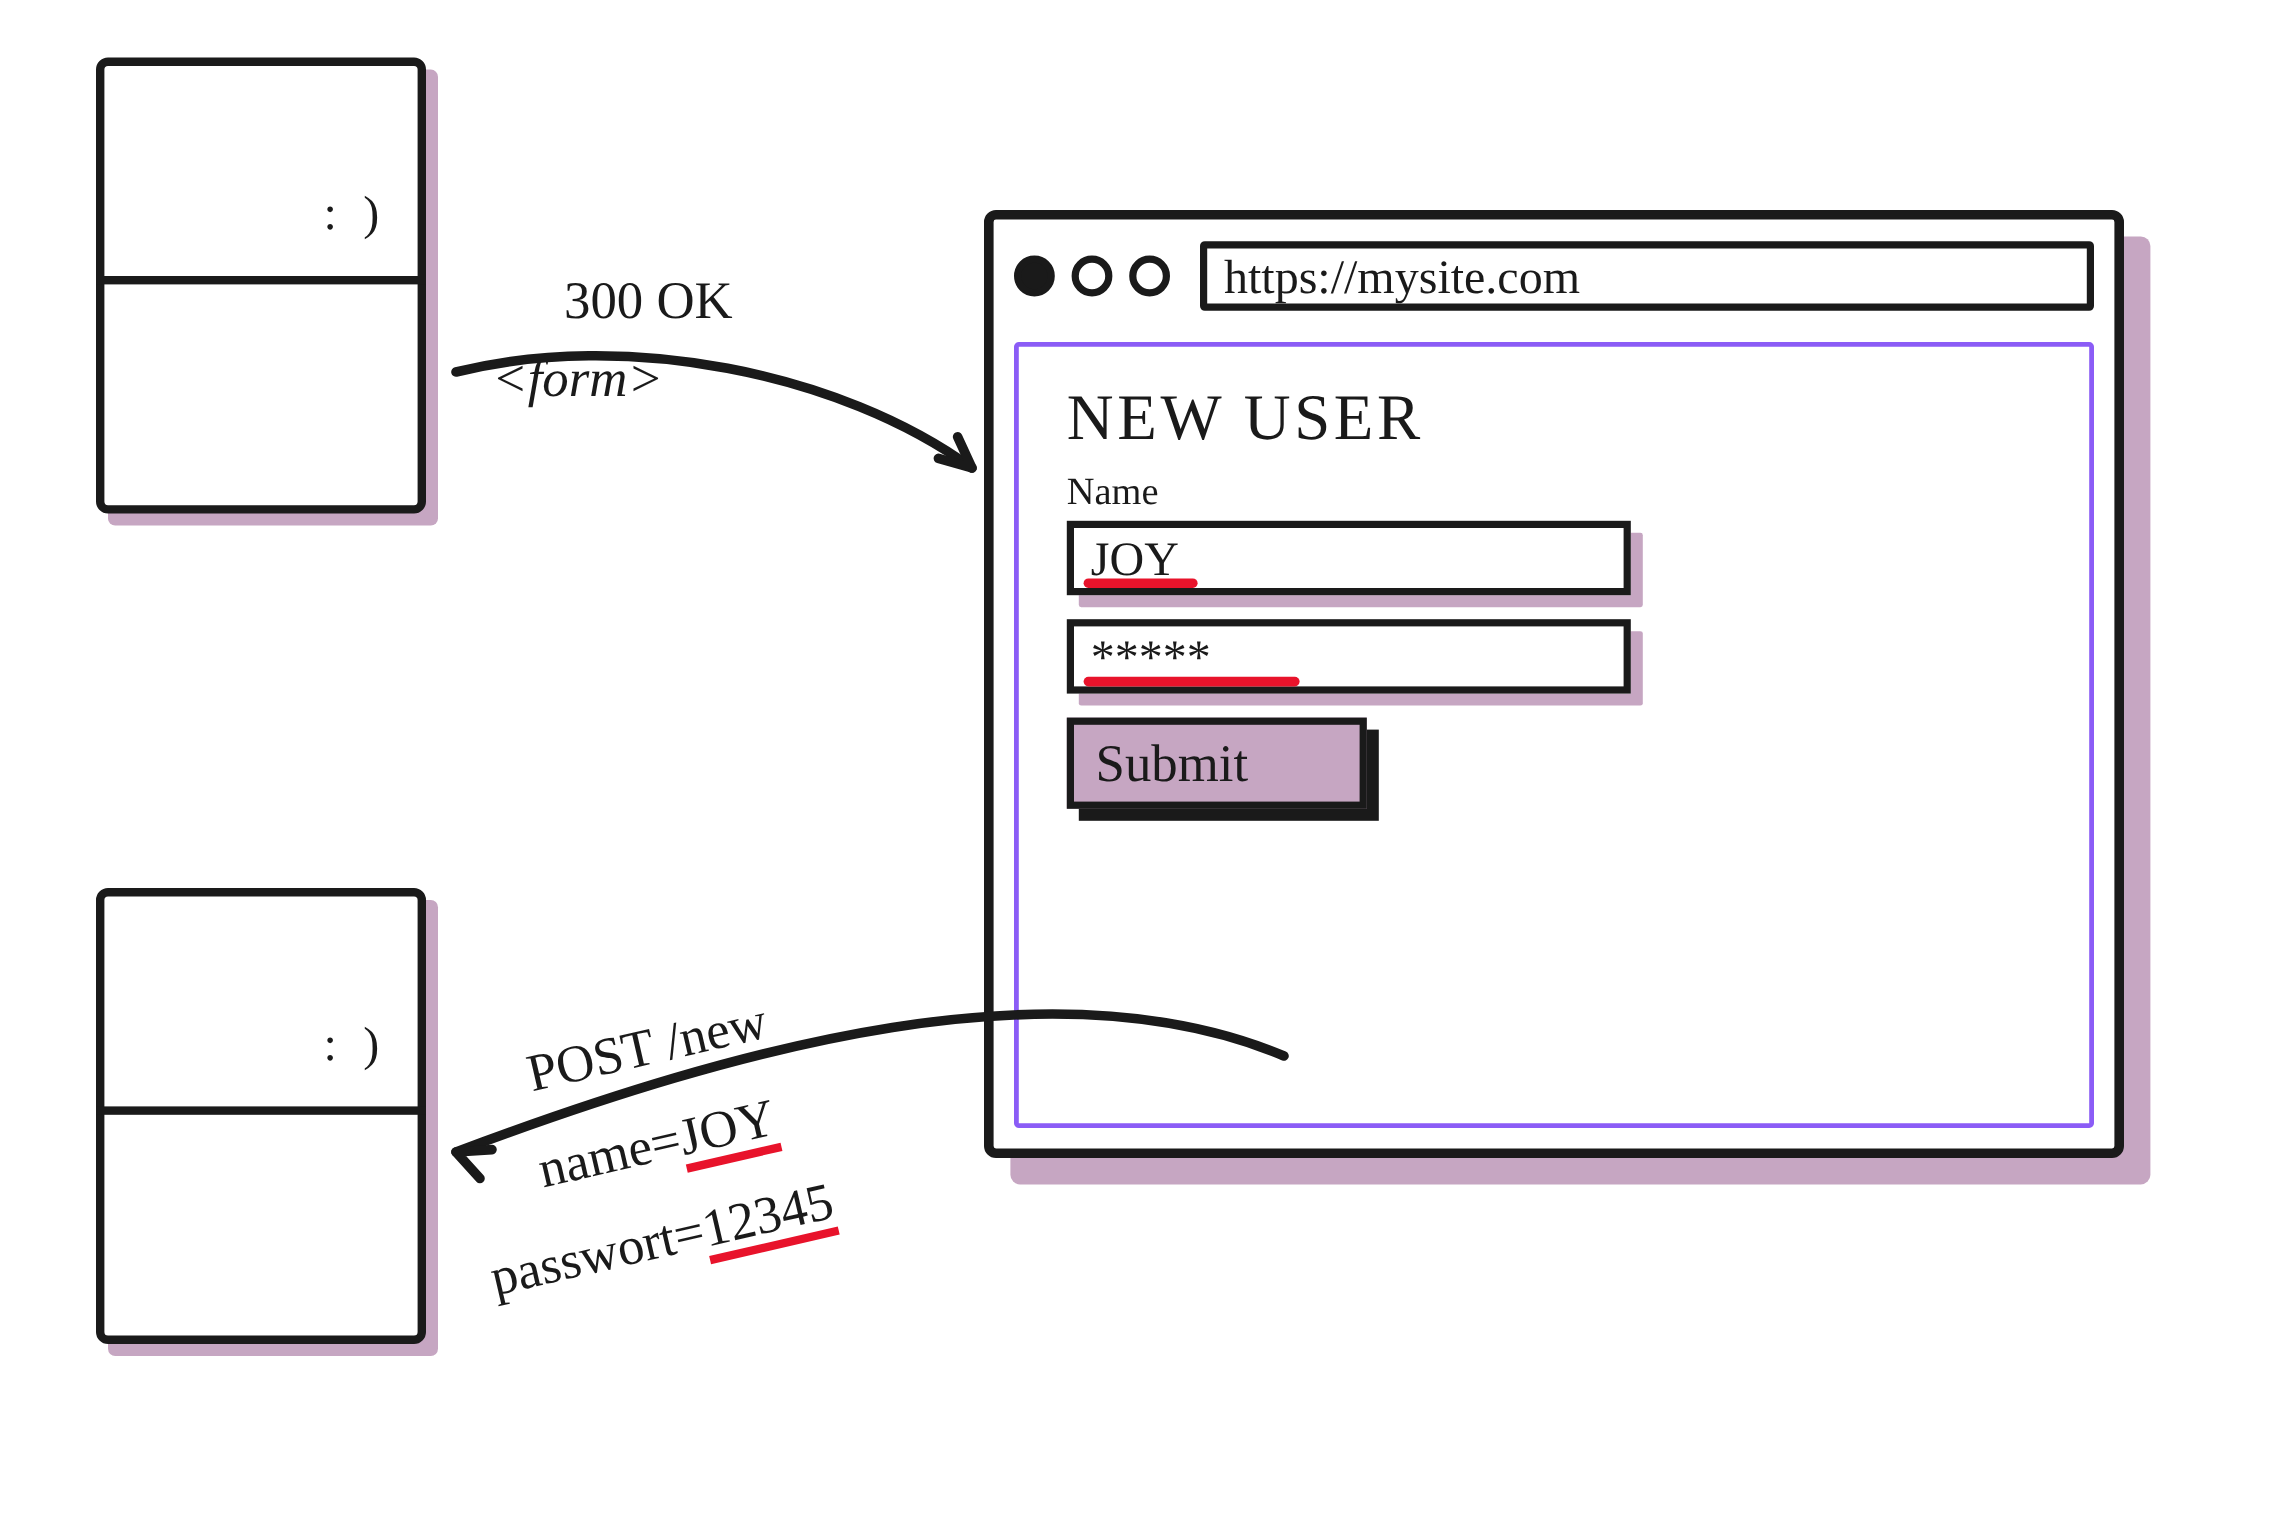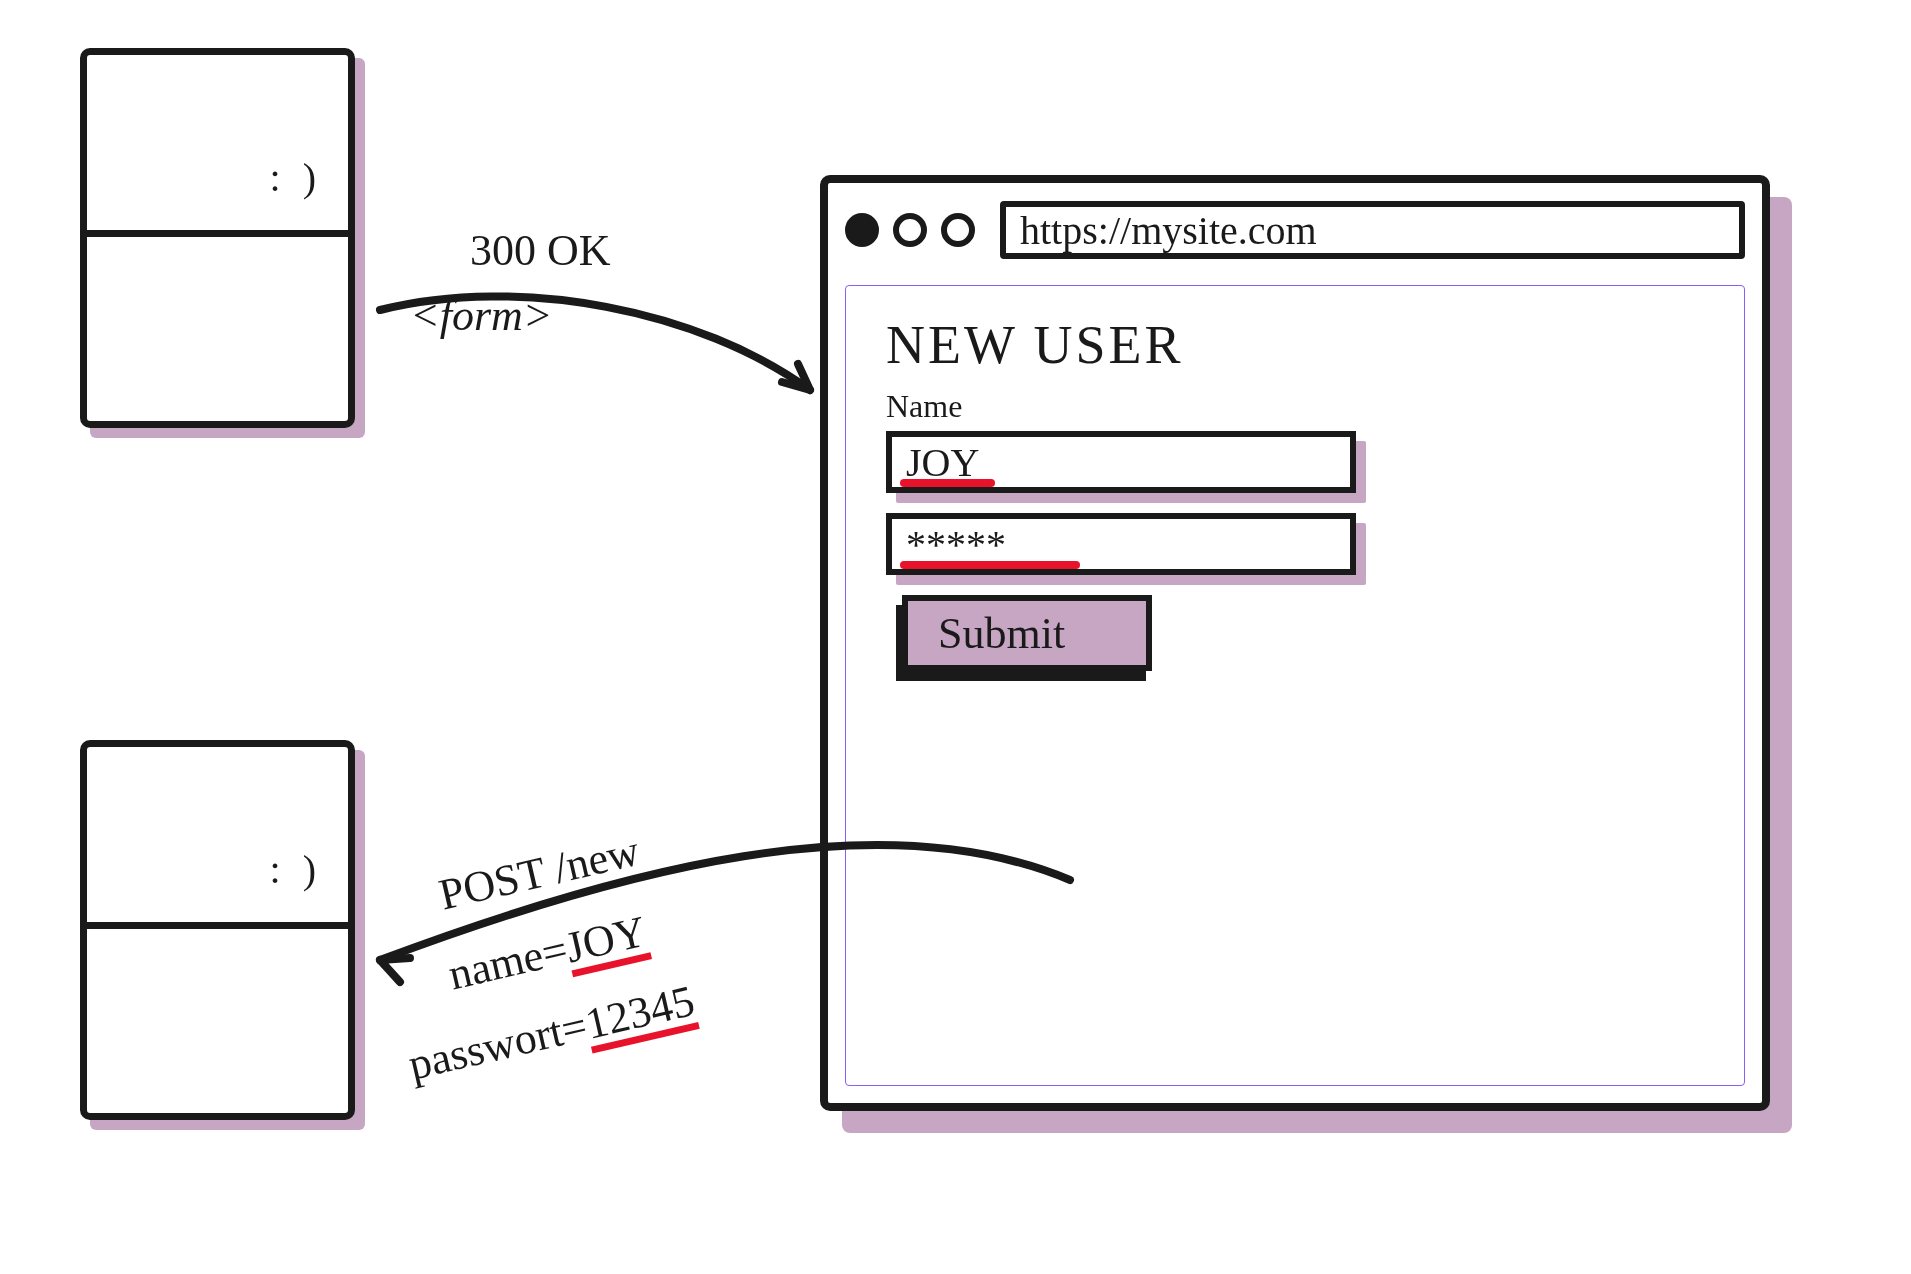--- a/index.html
+++ b/index.html
@@ -4,38 +4,38 @@
 <style>
   html,body{margin:0;padding:0;width:1911px;height:1274px;background:#fff;font-family:"Comic Sans MS","Segoe Script","Bradley Hand",cursive;color:#1a1a1a;}
   .stage{position:relative;width:1911px;height:1274px;}
   
   .server{position:absolute;width:275px;height:380px;}
   .server .shadow{position:absolute;top:10px;left:10px;width:100%;height:100%;background:#c6a6c2;border-radius:6px;}
   .server .box{position:absolute;top:0;left:0;width:100%;height:100%;background:#fff;border:7px solid #1a1a1a;border-radius:10px;box-sizing:border-box;}
   .server .divider{position:absolute;top:48%;left:0;width:100%;height:7px;background:#1a1a1a;}
   .server .face{position:absolute;top:28%;right:12%;font-size:40px;letter-spacing:6px;}
   
-  .browser{position:absolute;left:820px;top:175px;width:950px;height:936px;border-radius:30px;}
+  .browser{position:absolute;left:820px;top:175px;width:950px;height:790px;border-radius:30px;}
   .browser .shadow{position:absolute;top:22px;left:22px;width:100%;height:100%;background:#c6a6c2;border-radius:8px;}
   .browser .frame{position:absolute;top:0;left:0;width:100%;height:100%;background:#fff;border:8px solid #1a1a1a;border-radius:10px;box-sizing:border-box;}
   .browser .titlebar{position:absolute;top:20px;left:25px;right:25px;height:70px;display:flex;align-items:center;gap:25px;}
   .dots{display:flex;gap:14px;align-items:center;}
   .dot{width:34px;height:34px;border:6px solid #1a1a1a;border-radius:50%;box-sizing:border-box;}
   .dot.filled{background:#1a1a1a;}
   .addrbar{flex:1;height:58px;border:6px solid #1a1a1a;border-radius:4px;display:flex;align-items:center;padding:0 14px;font-size:40px;box-sizing:border-box;}
-  .browser .content{position:absolute;top:110px;left:25px;right:25px;bottom:25px;border:1px solid #8b5cf6;border-radius:4px;box-sizing:border-box;padding:28px 40px;}
+  .browser .content{position:absolute;top:110px;left:25px;right:25px;bottom:25px;border:4px solid #8b5cf6;border-radius:4px;box-sizing:border-box;padding:28px 40px;}
   .form-title{font-size:54px;margin:0 0 12px 0;letter-spacing:3px;}
   .form-label{font-size:32px;margin:10px 0 6px 0;}
   .input-wrap{position:relative;width:470px;height:62px;margin-bottom:20px;}
   .input-wrap .ishadow{position:absolute;top:10px;left:10px;width:100%;height:100%;background:#c6a6c2;border-radius:2px;}
   .input-wrap .ibox{position:absolute;top:0;left:0;width:100%;height:100%;background:#fff;border:6px solid #1a1a1a;box-sizing:border-box;display:flex;align-items:center;padding:0 14px;font-size:40px;}
   .input-wrap .underline{position:absolute;left:14px;bottom:6px;height:8px;background:#e8132b;border-radius:4px;}
   .submit-wrap{position:relative;width:250px;height:76px;margin-top:10px;}
   .submit-wrap .ishadow{position:absolute;top:10px;left:10px;width:100%;height:100%;background:#1a1a1a;}
-  .submit-wrap .sbtn{position:absolute;top:0;left:16px;width:100%;height:100%;background:#c6a6c2;border:6px solid #1a1a1a;box-sizing:border-box;display:flex;align-items:center;padding:0 30px;font-size:44px;}
+  .submit-wrap .sbtn{position:absolute;top:0;left:0;width:100%;height:100%;background:#c6a6c2;border:6px solid #1a1a1a;box-sizing:border-box;display:flex;align-items:center;padding:0 18px;font-size:44px;}
   
   .arrows{position:absolute;left:0;top:0;width:1911px;height:1274px;pointer-events:none;}
   .arrow-label{position:absolute;font-size:44px;white-space:nowrap;}
   .arrow-label .redline{display:inline-block;border-bottom:7px solid #e8132b;line-height:1;}
   .rot-13{transform:rotate(-13deg);transform-origin:left center;}
 </style>
 </head>
 <body>
 <div class="stage">
 

